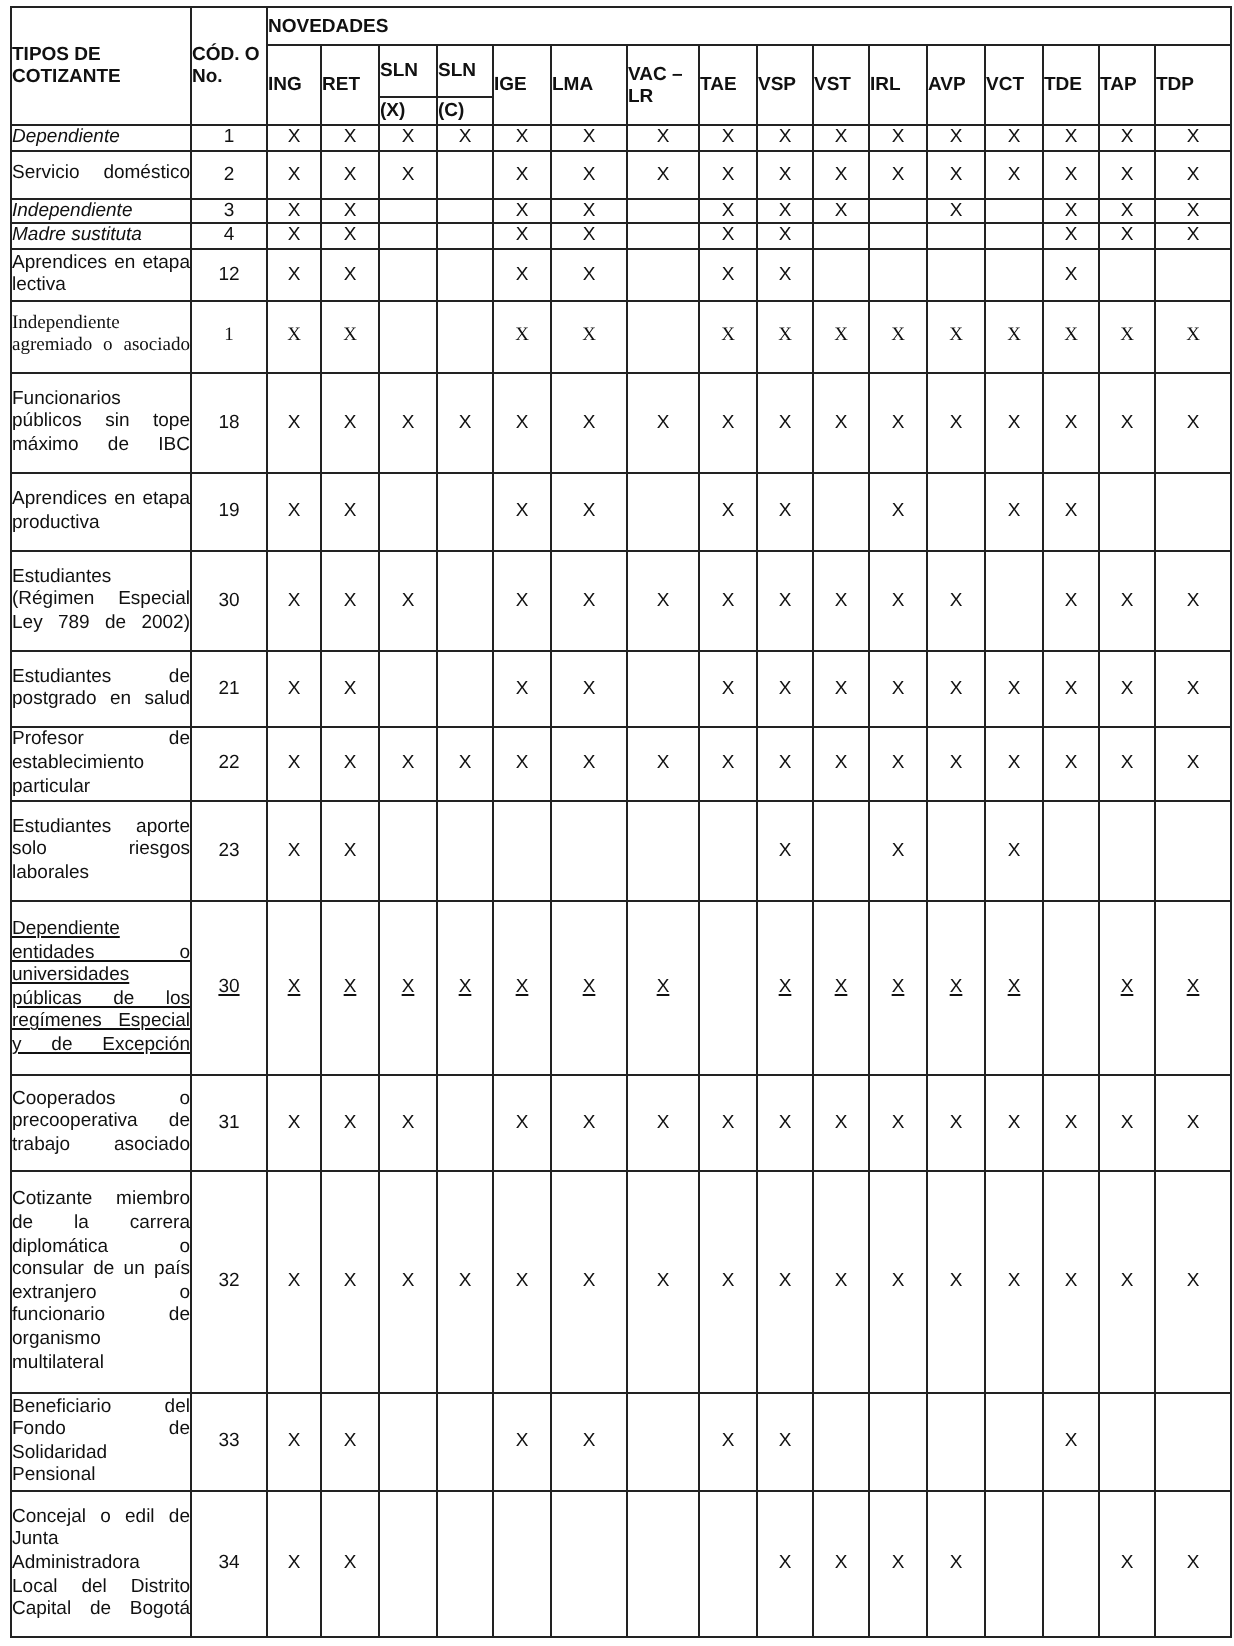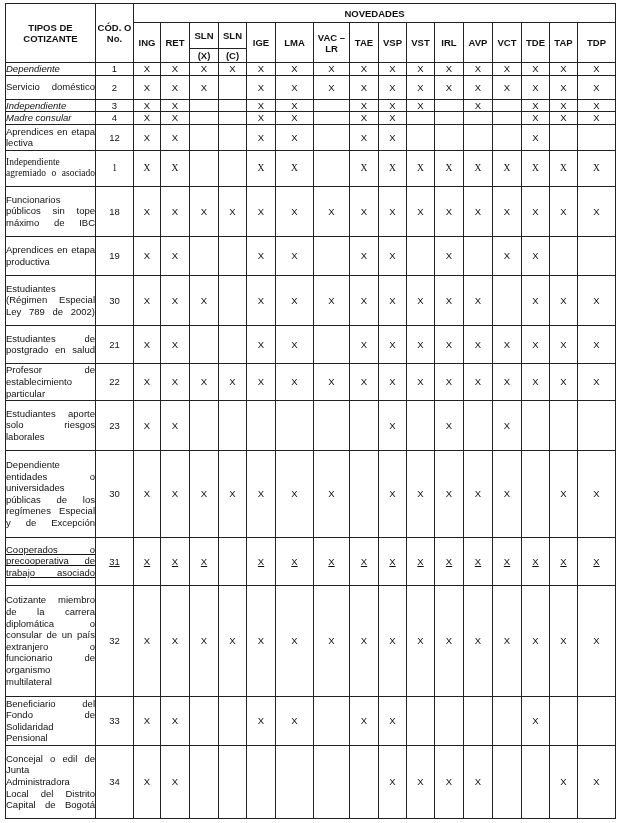--- a/index.html
+++ b/index.html
@@ -1,20 +1,20 @@
 <!DOCTYPE html>
 <html><head>
 <meta charset="utf-8">
 <style>
   html, body { margin:0; padding:0; background:#ffffff; }
   body { width:617px; height:823px; position:relative; overflow:hidden;
          font-family:"Liberation Sans", sans-serif; color:#111; }
   table.grid { position:absolute; left:5px; top:3px; border-collapse:collapse; table-layout:fixed; }
   table.grid td, table.grid th { border:1px solid #222; padding:0; font-size:9.5px; }
-  th { font-weight:bold; text-align:center; vertical-align:middle; line-height:11px; }
+  th { font-weight:bold; text-align:left; vertical-align:middle; line-height:11px; }
   td.name { text-align:justify; text-align-last:justify; padding:0 2px; line-height:11.6px; vertical-align:middle; }
   td.name.single { text-align-last:left;font-style:italic; }
   td.code { text-align:center; vertical-align:middle; }
   td.mark { text-align:center; vertical-align:middle; font-size:10px; font-weight:normal; }
   .sub { font-size:8.5px; }
 </style>
 </head>
 <body>
 
 <table class="grid">
@@ -122,21 +122,21 @@
         <td class="mark">X</td>
         <td class="mark">X</td>
         <td class="mark"></td>
         <td class="mark">X</td>
         <td class="mark"></td>
         <td class="mark">X</td>
         <td class="mark">X</td>
         <td class="mark">X</td>
       </tr>
       <tr style="height: 12px;">
-        <td class="name single">Madre consular</td>
+        <td class="name single">Madre sustituta</td>
         <td class="code">4</td>
         <td class="mark">X</td>
         <td class="mark">X</td>
         <td class="mark"></td>
         <td class="mark"></td>
         <td class="mark">X</td>
         <td class="mark">X</td>
         <td class="mark"></td>
         <td class="mark">X</td>
         <td class="mark">X</td>
@@ -301,41 +301,41 @@
         <td class="mark"></td>
         <td class="mark">X</td>
         <td class="mark"></td>
         <td class="mark">X</td>
         <td class="mark"></td>
         <td class="mark">X</td>
         <td class="mark"></td>
         <td class="mark"></td>
         <td class="mark"></td>
       </tr>
-      <tr style="height: 87px;">
+      <tr style="height: 87px; text-decoration: underline;">
         <td class="name">Dependiente entidades o universidades públicas de los regímenes Especial y de Excepción</td>
         <td class="code">30</td>
         <td class="mark">X</td>
         <td class="mark">X</td>
         <td class="mark">X</td>
         <td class="mark">X</td>
         <td class="mark">X</td>
         <td class="mark">X</td>
         <td class="mark">X</td>
         <td class="mark"></td>
         <td class="mark">X</td>
         <td class="mark">X</td>
         <td class="mark">X</td>
         <td class="mark">X</td>
         <td class="mark">X</td>
         <td class="mark"></td>
         <td class="mark">X</td>
         <td class="mark">X</td>
       </tr>
-      <tr style="height: 48px; text-decoration: underline;">
+      <tr style="height: 48px;">
         <td class="name">Cooperados o precooperativa de trabajo asociado</td>
         <td class="code">31</td>
         <td class="mark">X</td>
         <td class="mark">X</td>
         <td class="mark">X</td>
         <td class="mark"></td>
         <td class="mark">X</td>
         <td class="mark">X</td>
         <td class="mark">X</td>
         <td class="mark">X</td>

